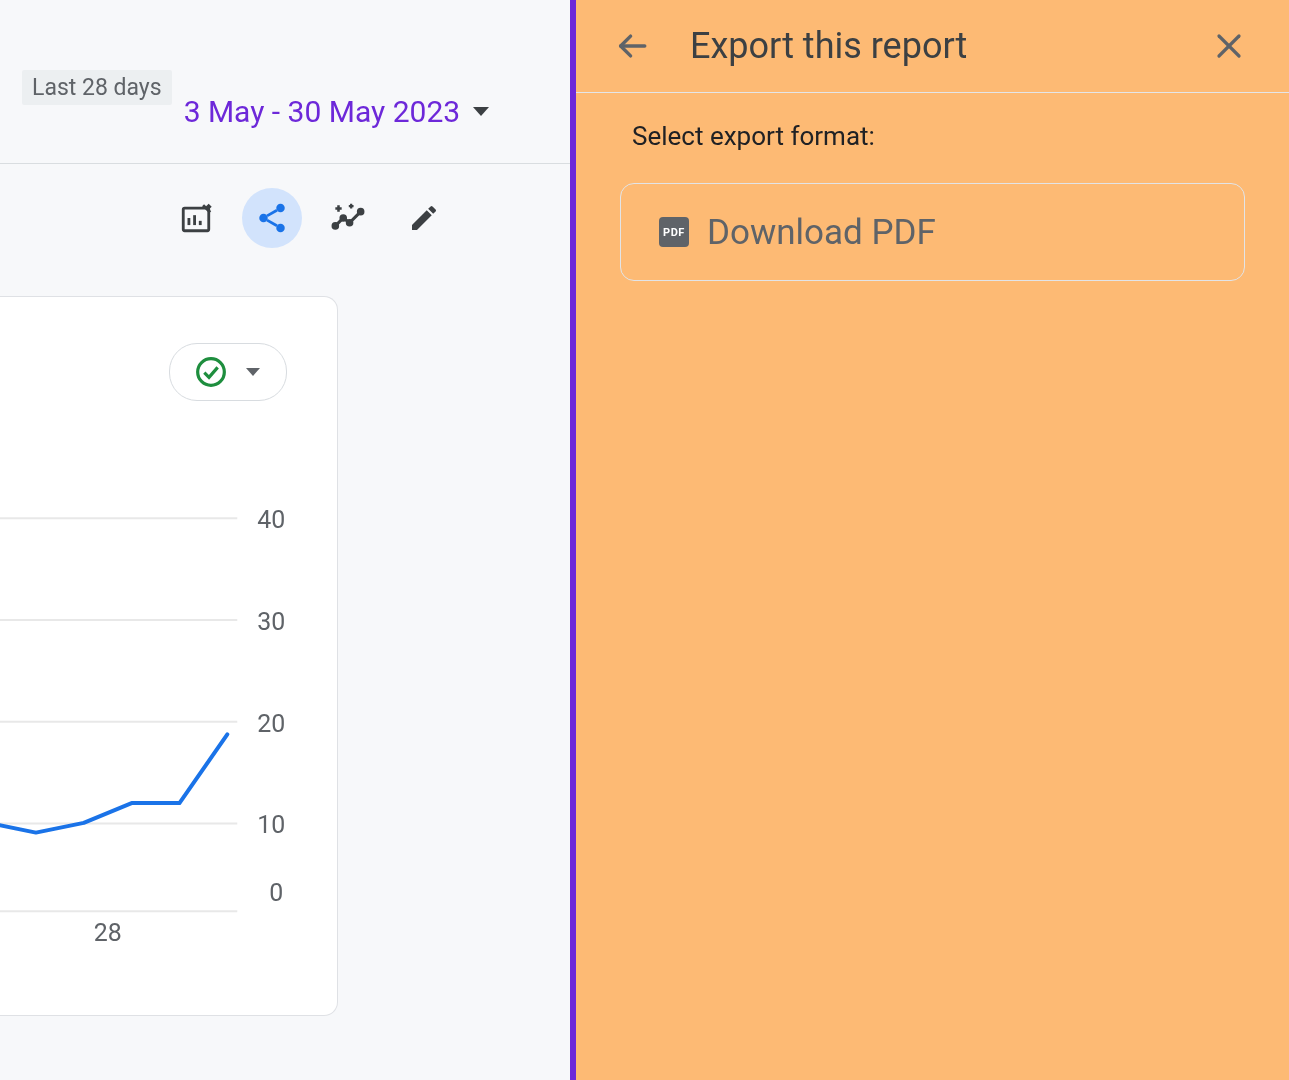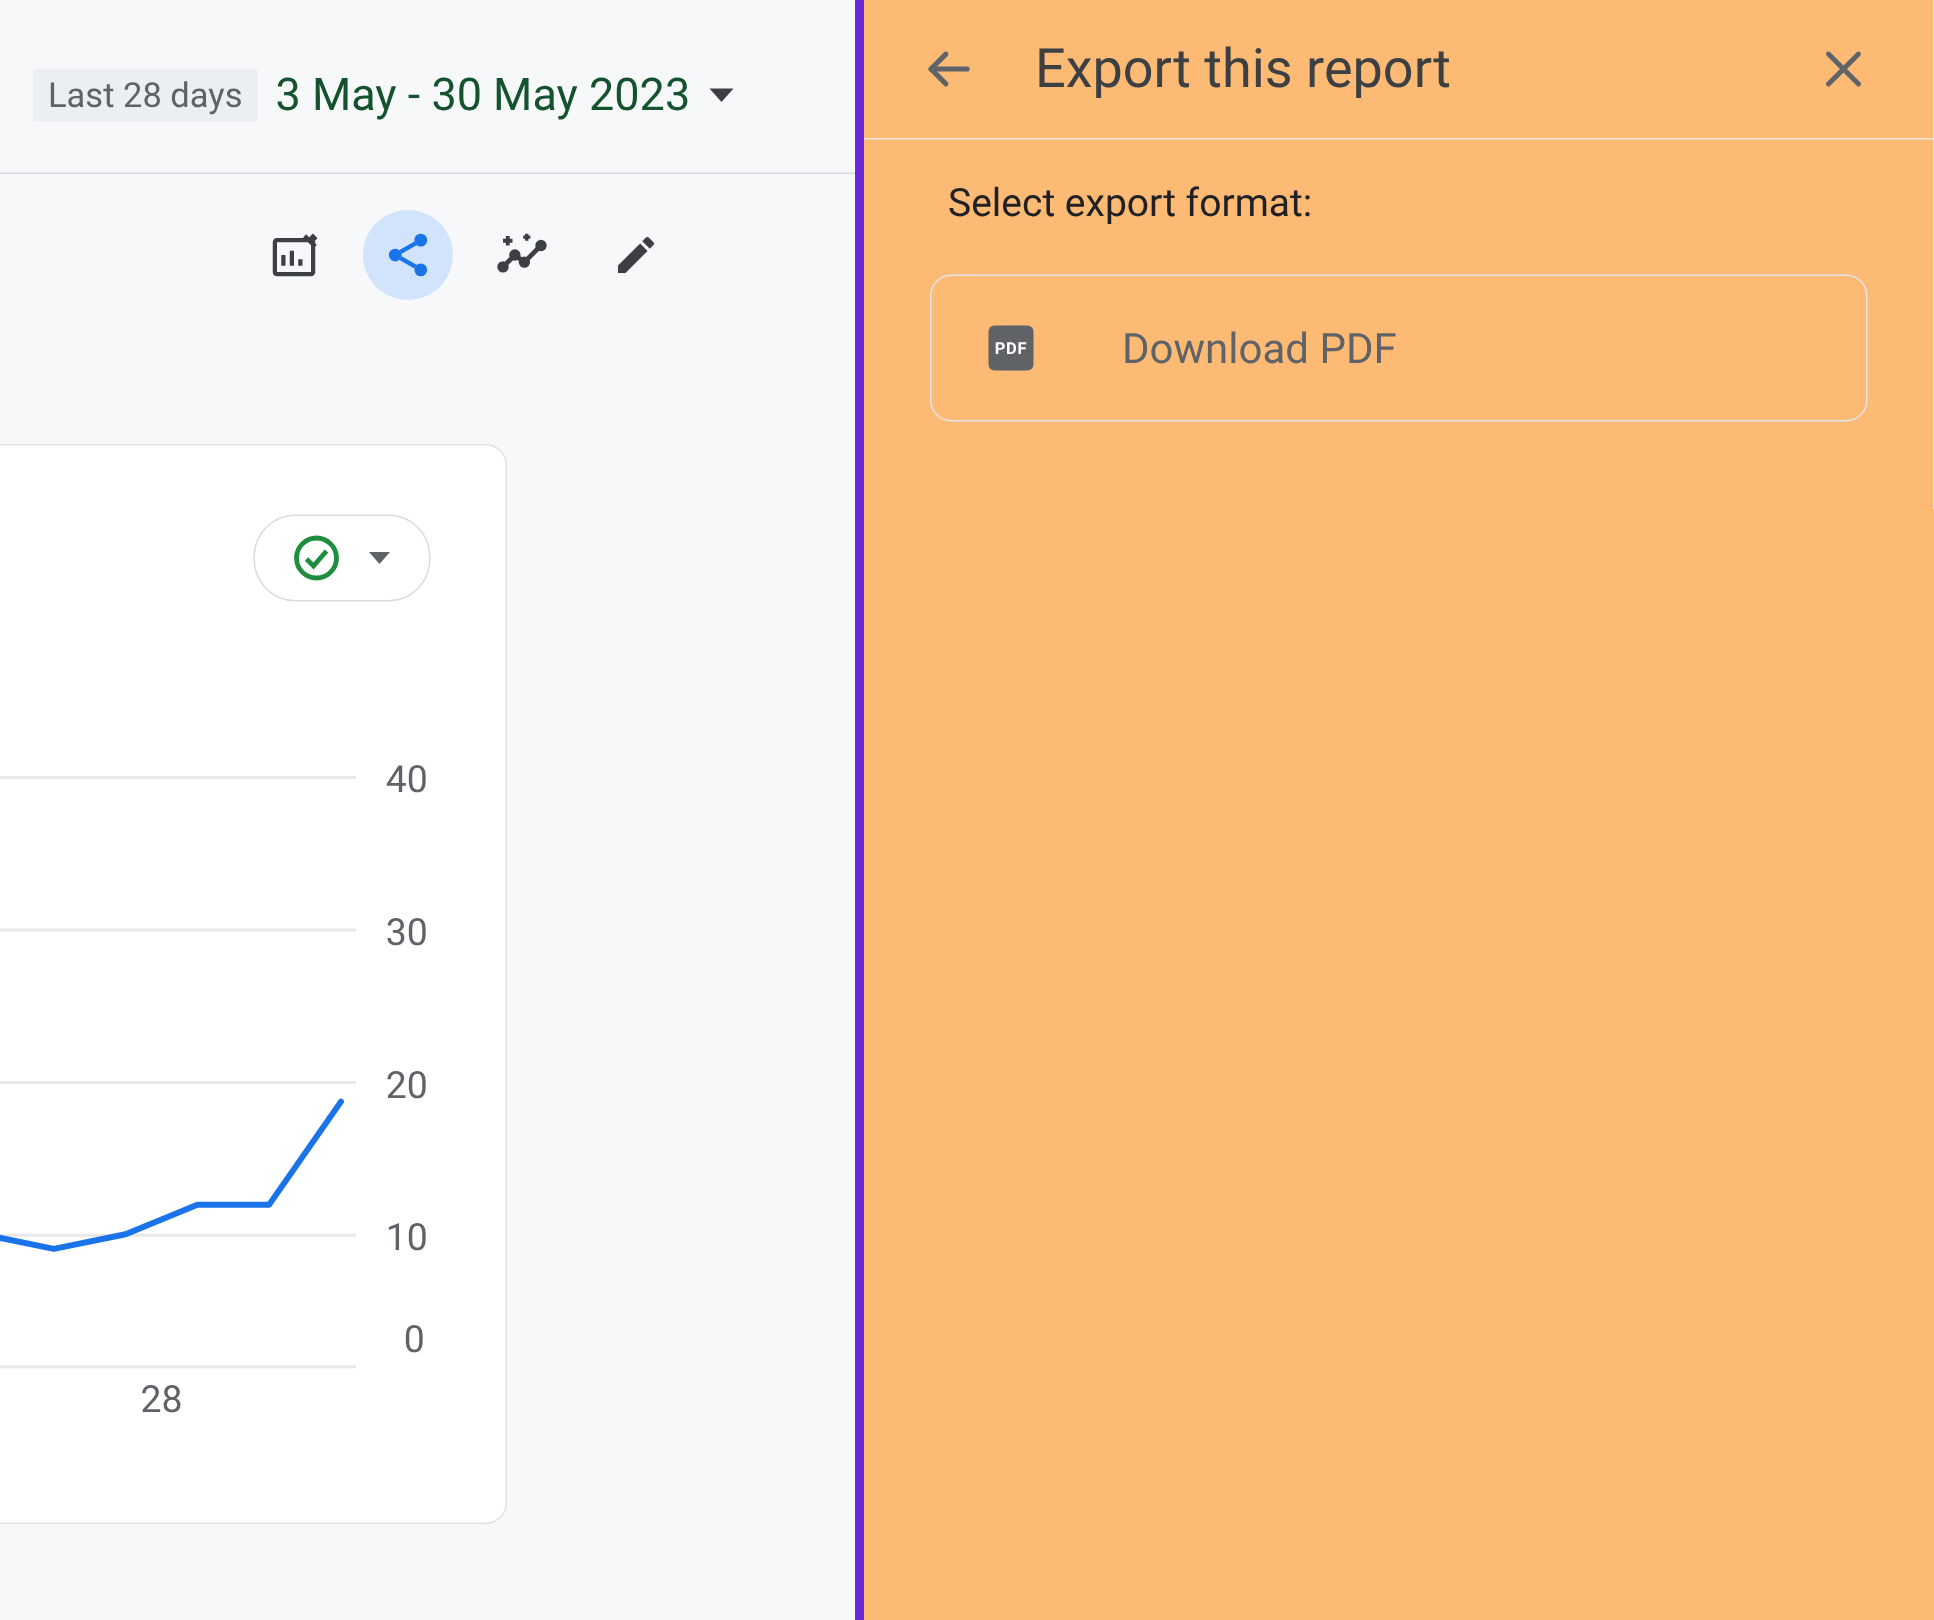--- a/index.html
+++ b/index.html
@@ -36,24 +36,25 @@
     background: #eceff1;
     color: #5f6368;
     padding: 6px 10px;
     font-size: 23px;
     border-radius: 2px;
     line-height: 1;
   }
   .date-range {
     margin-left: 12px;
     font-size: 30px;
-    color: #14532d;
-    display: flex;
-    align-items: center;
-    cursor: pointer;
+    color: #6d28d9;
+    display: flex;
+    align-items: center;
+    cursor: pointer;
+    margin-top: 48px;
   }
   .date-range svg { margin-left: 12px; }
 
   .toolbar {
     display: flex;
     align-items: center;
     justify-content: flex-end;
     padding: 24px 100px 40px 0;
   }
   .tool-btn {
@@ -164,32 +165,32 @@
   }
   .option {
     border: 1px solid #e2e4e7;
     border-radius: 14px;
     height: 96px;
     display: flex;
     align-items: center;
     padding: 0 36px;
     margin-bottom: 18px;
     cursor: pointer;
-    gap: 57px;
+    gap: 16px;
   }
   .option .o-icon {
     width: 34px;
     height: 34px;
     display: flex;
     align-items: center;
     justify-content: center;
     color: #5f6368;
   }
   .option .o-label {
-    font-size: 28px;
+    font-size: 35px;
     color: #5f6368;
   }
   .pdf-box {
     width: 30px;
     height: 30px;
     background: #5f6368;
     border-radius: 4px;
     color: #fff;
     font-size: 11px;
     font-weight: 700;

